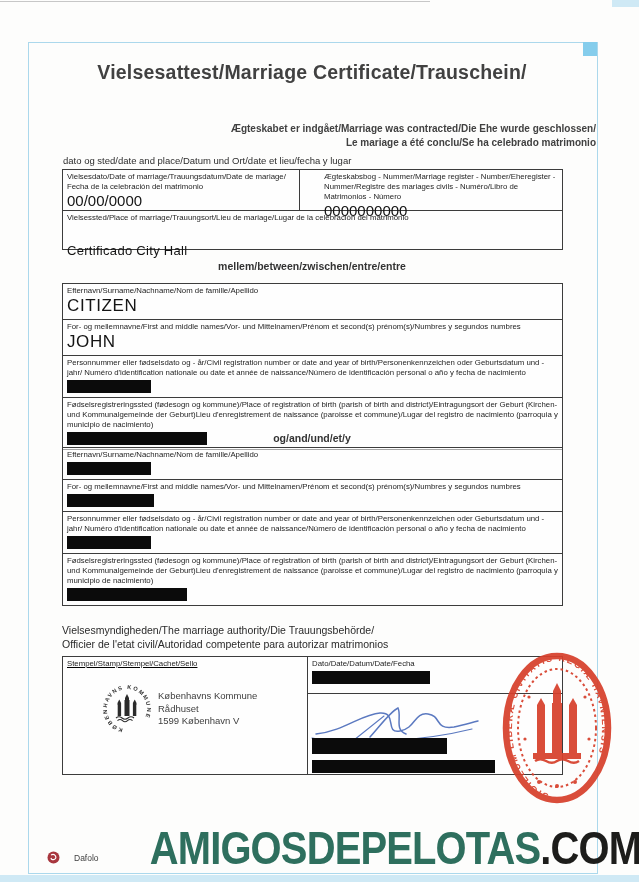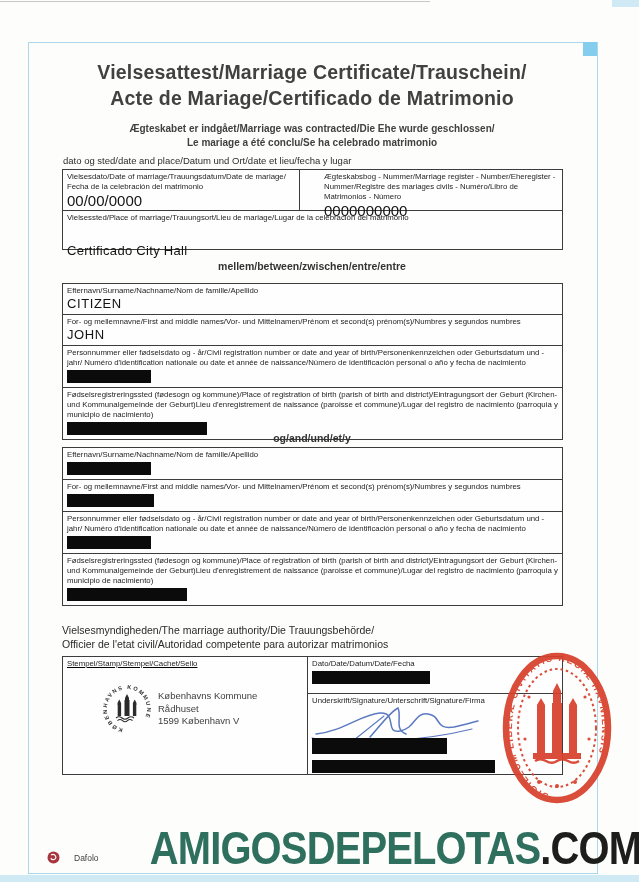--- a/index.html
+++ b/index.html
@@ -7,30 +7,30 @@
   #page{position:relative;width:639px;height:882px;background:#fdfdfc;overflow:hidden;margin:0 auto;}
   .abs{position:absolute;}
   
   #top-hairline{left:0;top:1px;width:430px;height:1px;background:#9a9a9a;opacity:.55;}
   #corner-patch{left:612px;top:0;width:27px;height:7px;background:#cfe9f5;}
   #blue-frame{left:28px;top:42px;width:568px;height:830px;border:1px solid #abd8ec;}
   #frame-square{left:583px;top:42px;width:14px;height:14px;background:#85cdec;}
   #bottom-strip{left:0;top:875px;width:639px;height:7px;background:#cfe9f5;}
   
   #title{left:28px;top:60px;width:568px;text-align:center;font-size:19.5px;font-weight:bold;color:#414141;line-height:1.32;letter-spacing:.2px;}
-  #subtitle{left:28px;top:122px;width:568px;text-align:center;font-size:10px;font-weight:bold;color:#414141;line-height:1.4;}
+  #subtitle{left:28px;top:122px;width:568px;text-align:right;font-size:10px;font-weight:bold;color:#414141;line-height:1.4;}
   #dato-heading{left:63px;top:155px;font-size:9.5px;color:#2d2d2d;}
   .center-heading{left:28px;width:568px;text-align:center;font-size:10.5px;font-weight:bold;color:#333;}
   
   .tbl{position:absolute;left:62px;width:499px;border:1px solid #3c3c3c;background:rgba(255,255,255,.55);}
   .row{border-bottom:1px solid #3c3c3c;box-sizing:border-box;gap:20px;}
   .row:last-child{border-bottom:none;}
   .lbl{font-size:7.8px;color:#1d1d1d;line-height:1.28;padding:2px 4px 0 4px;}
   .val-lg{font-size:15px;color:#141414;padding:0 4px 2px 4px;}
-  .val-md{font-size:13px;color:#141414;padding:0 4px 3px 4px;letter-spacing:.6px;}
+  .val-md{font-size:17px;color:#141414;padding:0 4px 3px 4px;letter-spacing:.6px;}
   .bar{background:#0b0b0b;height:13px;margin:2px 0 4px 4px;}
   .flexrow{display:flex;}
   .cellL{width:237px;border-right:1px solid #3c3c3c;box-sizing:border-box;display:flex;flex-direction:column;justify-content:space-between;}
   .cellR{flex:1;display:flex;flex-direction:column;justify-content:space-between;}
   
   #authority-heading{left:62px;top:623px;font-size:10.5px;color:#2a2a2a;line-height:1.35;}
   #tbl-authority{top:656px;height:117px;display:flex;}
   #stamp-cell{width:245px;border-right:1px solid #3c3c3c;box-sizing:border-box;position:relative;text-decoration:underline;}
   #sig-col{flex:1;position:relative;}
   #dato-cell{border-bottom:1px solid #3c3c3c;height:37px;box-sizing:border-box;}
@@ -54,21 +54,20 @@
 <div id="page">
 
   <div class="abs" id="top-hairline"></div>
   <div class="abs" id="corner-patch"></div>
   <div class="abs" id="blue-frame"></div>
   <div class="abs" id="frame-square"></div>
   <div class="abs" id="bottom-strip"></div>
 
   <div class="abs" id="title">
     <div>Vielsesattest/Marriage Certificate/Trauschein/</div>
-    <div>Acte de Mariage/Certificado de Matrimonio</div>
   </div>
 
   <div class="abs" id="subtitle">
     <div>Ægteskabet er indgået/Marriage was contracted/Die Ehe wurde geschlossen/</div>
     <div>Le mariage a été conclu/Se ha celebrado matrimonio</div>
   </div>
 
   <div class="abs" id="dato-heading">dato og sted/date and place/Datum und Ort/date et lieu/fecha y lugar</div>
 
   <div class="tbl" id="tbl-marriage" style="top:169px;">
@@ -163,21 +162,20 @@
           <div>1599 København V</div>
         </div>
       </div>
     </div>
     <div id="sig-col">
       <div id="dato-cell">
         <div class="lbl">Dato/Date/Datum/Date/Fecha</div>
         <div class="bar" style="width:118px;"></div>
       </div>
       <div id="sig-cell">
-        <div class="lbl">Underskrift/Signature/Unterschrift/Signature/Firma</div>
         <svg id="signature-svg" width="180" height="44" viewBox="0 0 180 44">
           <g fill="none" stroke="#5b79c0" stroke-width="1.5" stroke-linecap="round">
             <path d="M6,30 C34,27 52,10 70,9 C88,8 74,30 90,27 C106,24 104,8 118,10 C132,12 124,26 144,23 C154,21 160,19 168,17"></path>
             <path d="M60,33 C70,22 80,8 88,4 C92,12 84,26 96,30"></path>
             <path d="M2,34 C40,41 110,38 162,25" stroke-width="1.2"></path>
             <path d="M44,36 L74,12" stroke-width="1.1"></path>
           </g>
         </svg>
         <div id="sig-bar-1"></div>
         <div id="sig-bar-2"></div>

